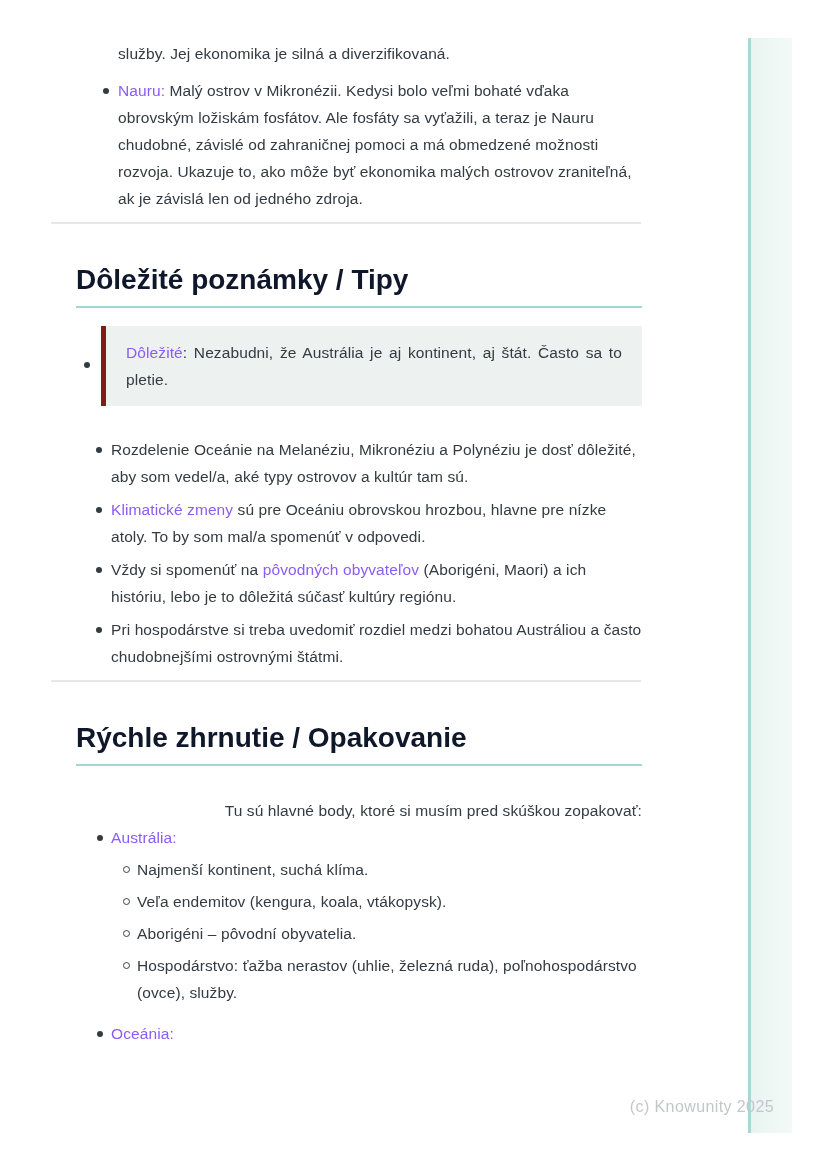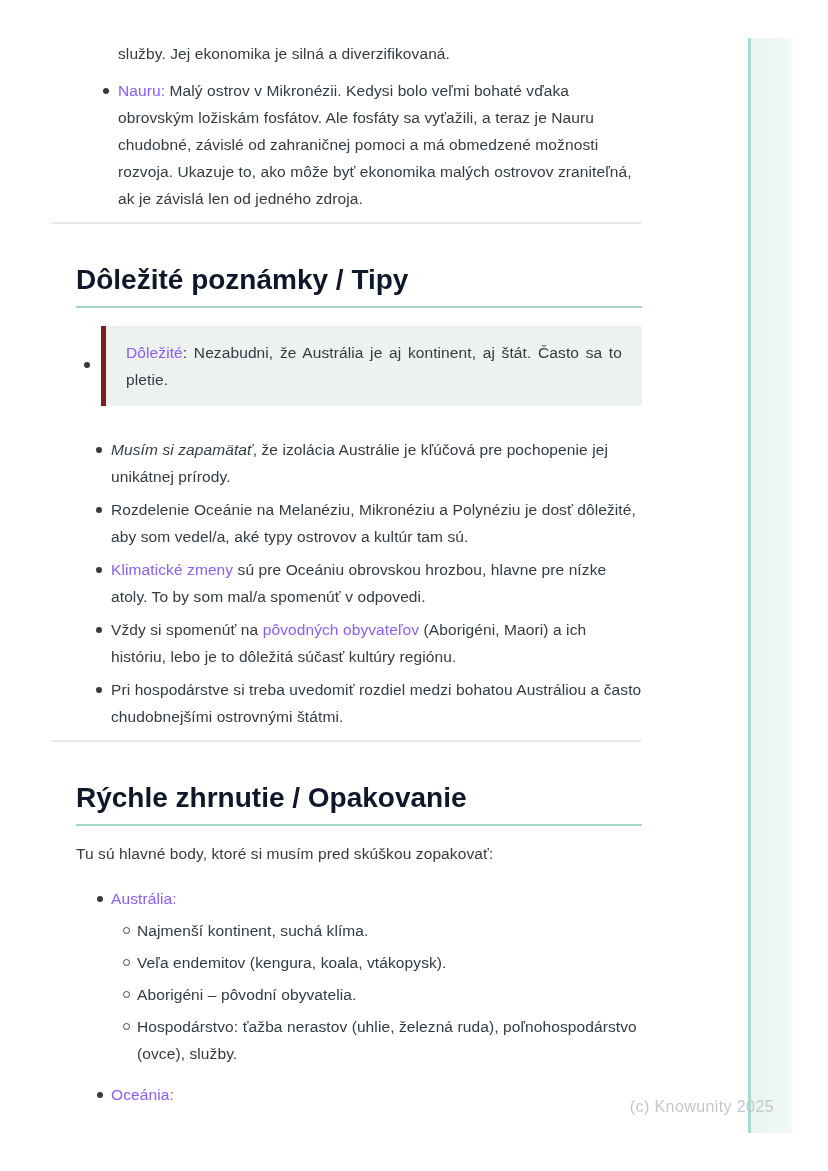--- a/index.html
+++ b/index.html
@@ -62,24 +62,24 @@
   }
 
   
   .tips-list { margin-top: 30px; }
   .tips-list > li { padding-left: 35px; margin-bottom: 6px; }
   .tips-list > li::before {
     content: ""; position: absolute; left: 20px; top: 11px;
     width: 6px; height: 6px; border-radius: 50%; background: #333b41;
   }
 
-  .lead-paragraph { margin-top: 14px; }
+  .lead-paragraph { margin-top: 31px; text-align: right; }
 
   
-  .summary-list { margin-top: 18px; }
+  .summary-list { }
   .summary-list > li.group { padding-left: 35px; margin-top: 14px; }
   .summary-list > li.group:first-child { margin-top: 0; }
   .summary-list > li.group::before {
     content: ""; position: absolute; left: 21px; top: 11px;
     width: 6px; height: 6px; border-radius: 50%; background: #333b41;
   }
   .sub-list > li { padding-left: 26px; margin-top: 5px; }
   .sub-list > li::before {
     content: ""; position: absolute; left: 12px; top: 10px;
     width: 5px; height: 5px; border-radius: 50%;
@@ -127,23 +127,20 @@
   <h2>Dôležité poznámky / Tipy</h2>
 
   <div class="callout-row">
     <div class="callout">
       <b>Dôležité</b><span>: Nezabudni, že Austrália je aj kontinent, aj štát. Často sa to pletie.</span>
     </div>
   </div>
 
   <ul class="tips-list">
     <li>
-      <em>Musím si zapamätať</em><span>, že izolácia Austrálie je kľúčová pre pochopenie jej unikátnej prírody.</span>
-    </li>
-    <li>
       <span>Rozdelenie Oceánie na Melanéziu, Mikronéziu a Polynéziu je dosť dôležité, aby som vedel/a, aké typy ostrovov a kultúr tam sú.</span>
     </li>
     <li>
       <b>Klimatické zmeny</b><span> sú pre Oceániu obrovskou hrozbou, hlavne pre nízke atoly. To by som mal/a spomenúť v odpovedi.</span>
     </li>
     <li>
       <span>Vždy si spomenúť na </span><b>pôvodných obyvateľov</b><span> (Aborigéni, Maori) a ich históriu, lebo je to dôležitá súčasť kultúry regiónu.</span>
     </li>
     <li>
       <span>Pri hospodárstve si treba uvedomiť rozdiel medzi bohatou Austráliou a často chudobnejšími ostrovnými štátmi.</span>

